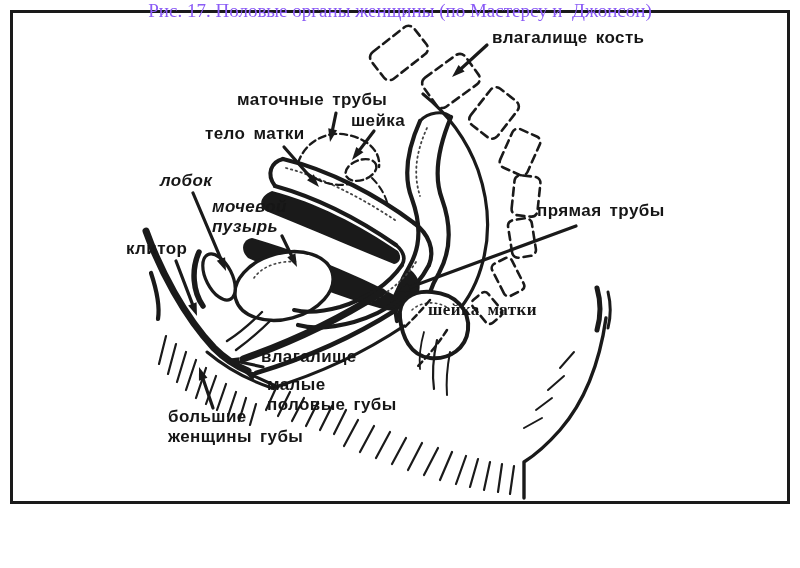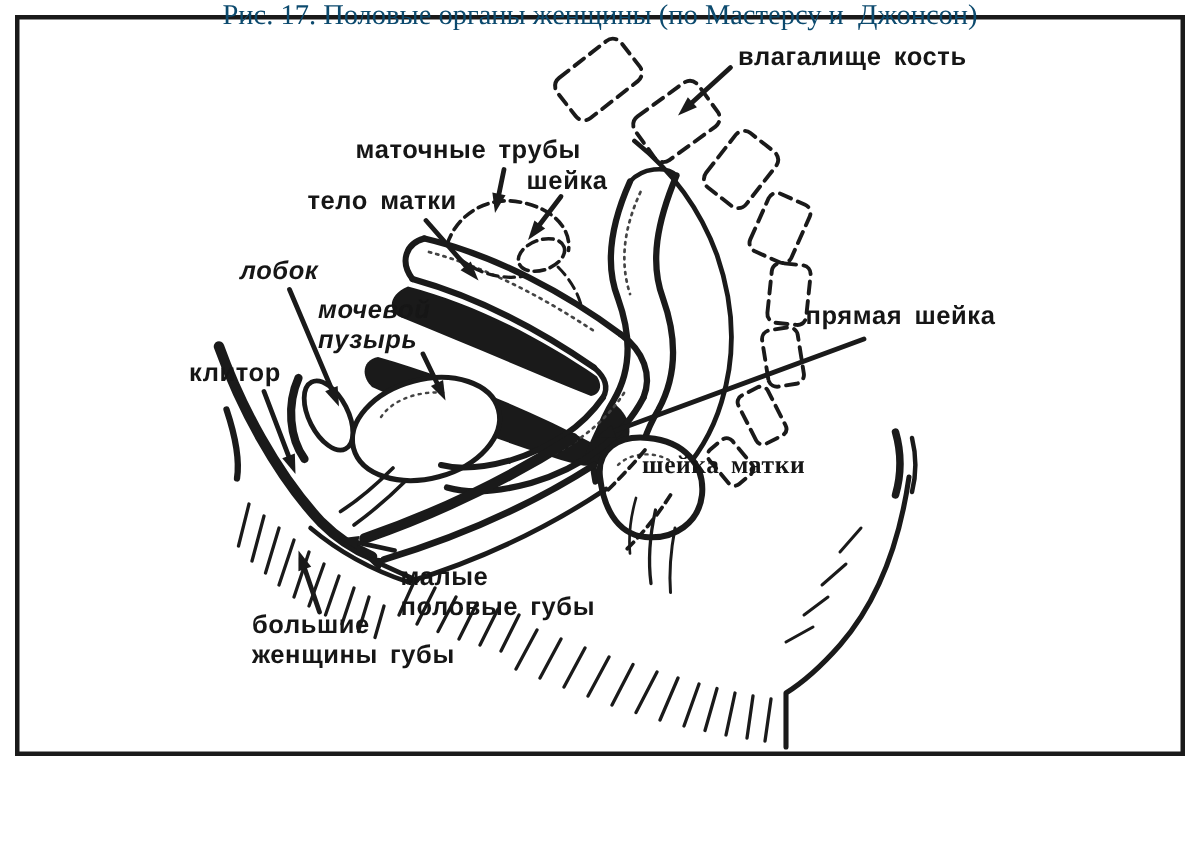--- a/index.html
+++ b/index.html
@@ -9,21 +9,21 @@
   .dlabel{
     position:absolute;
     font:700 17px/1.18 "Liberation Sans", sans-serif;
     letter-spacing:0.4px; word-spacing:3px;
     color:#161616; white-space:pre-line;
   }
   .caption{
     position:absolute; left:0; top:532; width:800px;
     text-align:center;
     font:400 19px/1.2 "Liberation Serif", serif;
-    color:#0c4a6e; white-space:pre;
+    color:#8b5cf6; white-space:pre;
   }
 </style>
 </head>
 <body>
 
 <div class="page">
 
   <svg id="art" width="800" height="568" viewBox="0 0 800 568">
 
     <rect x="11.5" y="11.5" width="777" height="491" fill="none" stroke="#1a1a1a" stroke-width="3"></rect>
@@ -140,22 +140,23 @@
 
   <div id="labels">
       <div class="dlabel" style="left: 492px; top: 28px;">влагалище кость</div>
       <div class="dlabel" style="left: 237px; top: 90px;">маточные трубы</div>
       <div class="dlabel" style="left: 351px; top: 111px;">шейка</div>
       <div class="dlabel" style="left: 189px; top: 124px; margin-left: 16px;">тело матки</div>
       <div class="dlabel" style="left: 160px; top: 171px; font-style: italic;">лобок</div>
       <div class="dlabel" style="left: 212px; top: 197px; font-style: italic;">мочевой
 пузырь</div>
       <div class="dlabel" style="left: 126px; top: 239px;">клитор</div>
-      <div class="dlabel" style="left: 537px; top: 201px;">прямая шейка</div>
+      <div class="dlabel" style="left: 537px; top: 201px;">прямая трубы</div>
       <div class="dlabel" style="left: 428px; top: 300px; font-family: Liberation Serif, serif;">шейка матки</div>
+      <div class="dlabel" style="left: 261px; top: 347px;">влагалище</div>
       <div class="dlabel" style="left: 267px; top: 375px;">малые
 половые губы</div>
       <div class="dlabel" style="left: 168px; top: 407px;">большие
 женщины губы</div>
     </div>
 
   <div class="caption">Рис. 17. Половые органы женщины (по Мастерсу и  Джонсон)</div>
 </div>
 
 </body></html>

